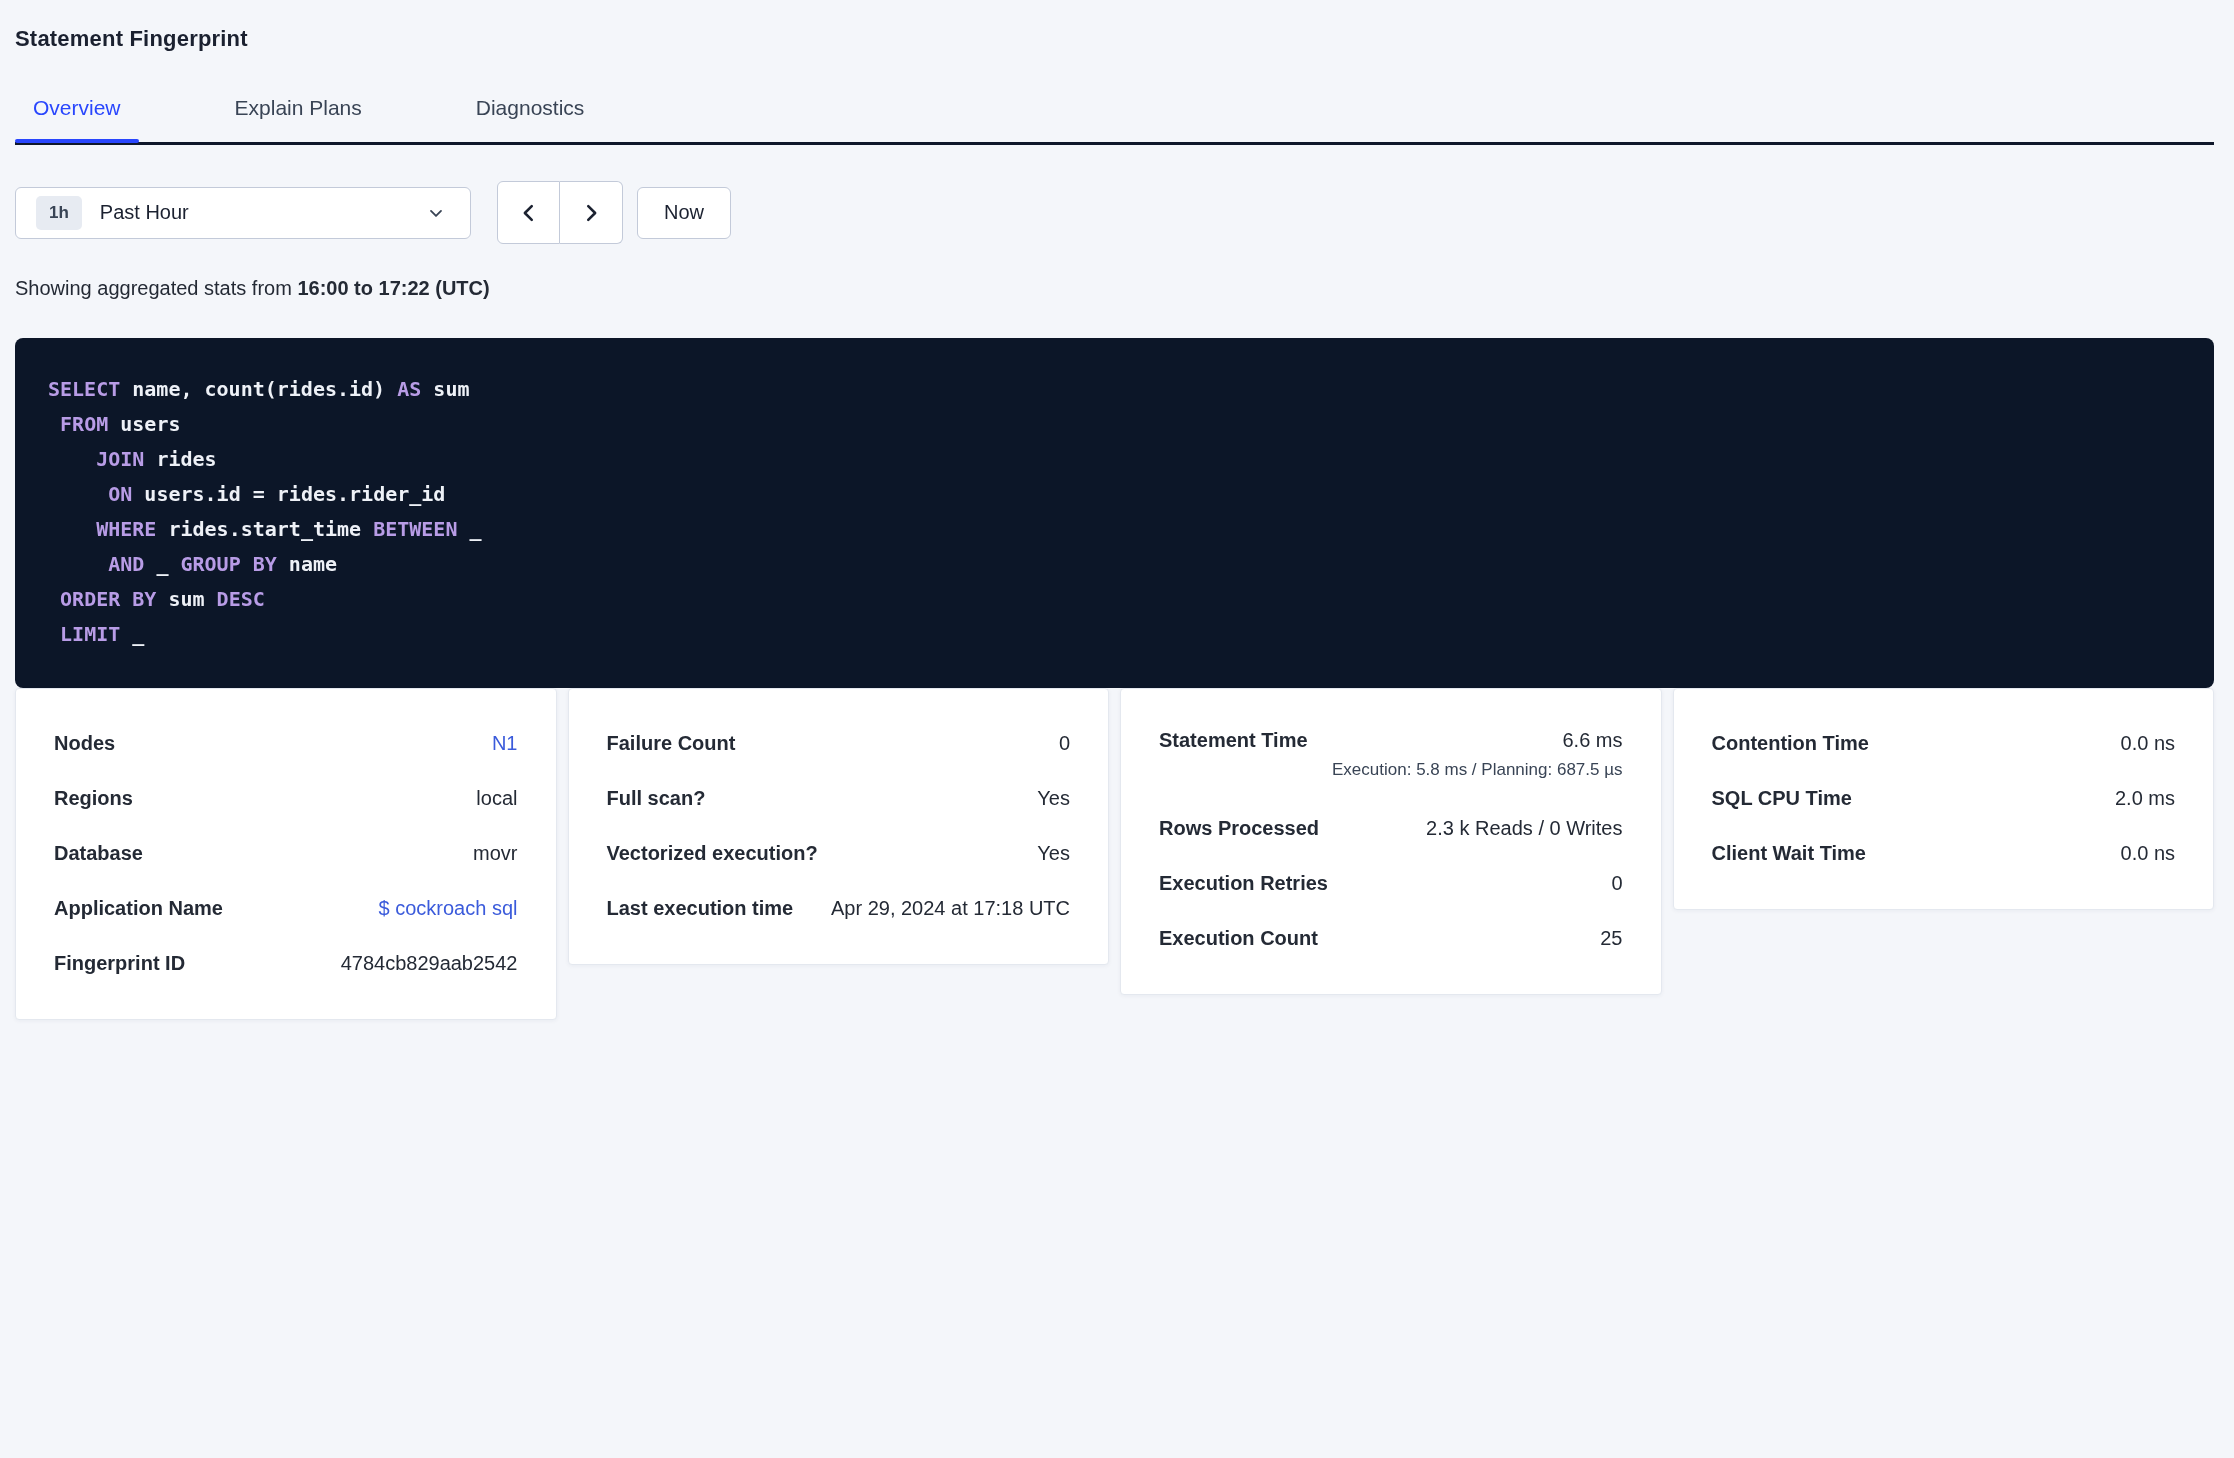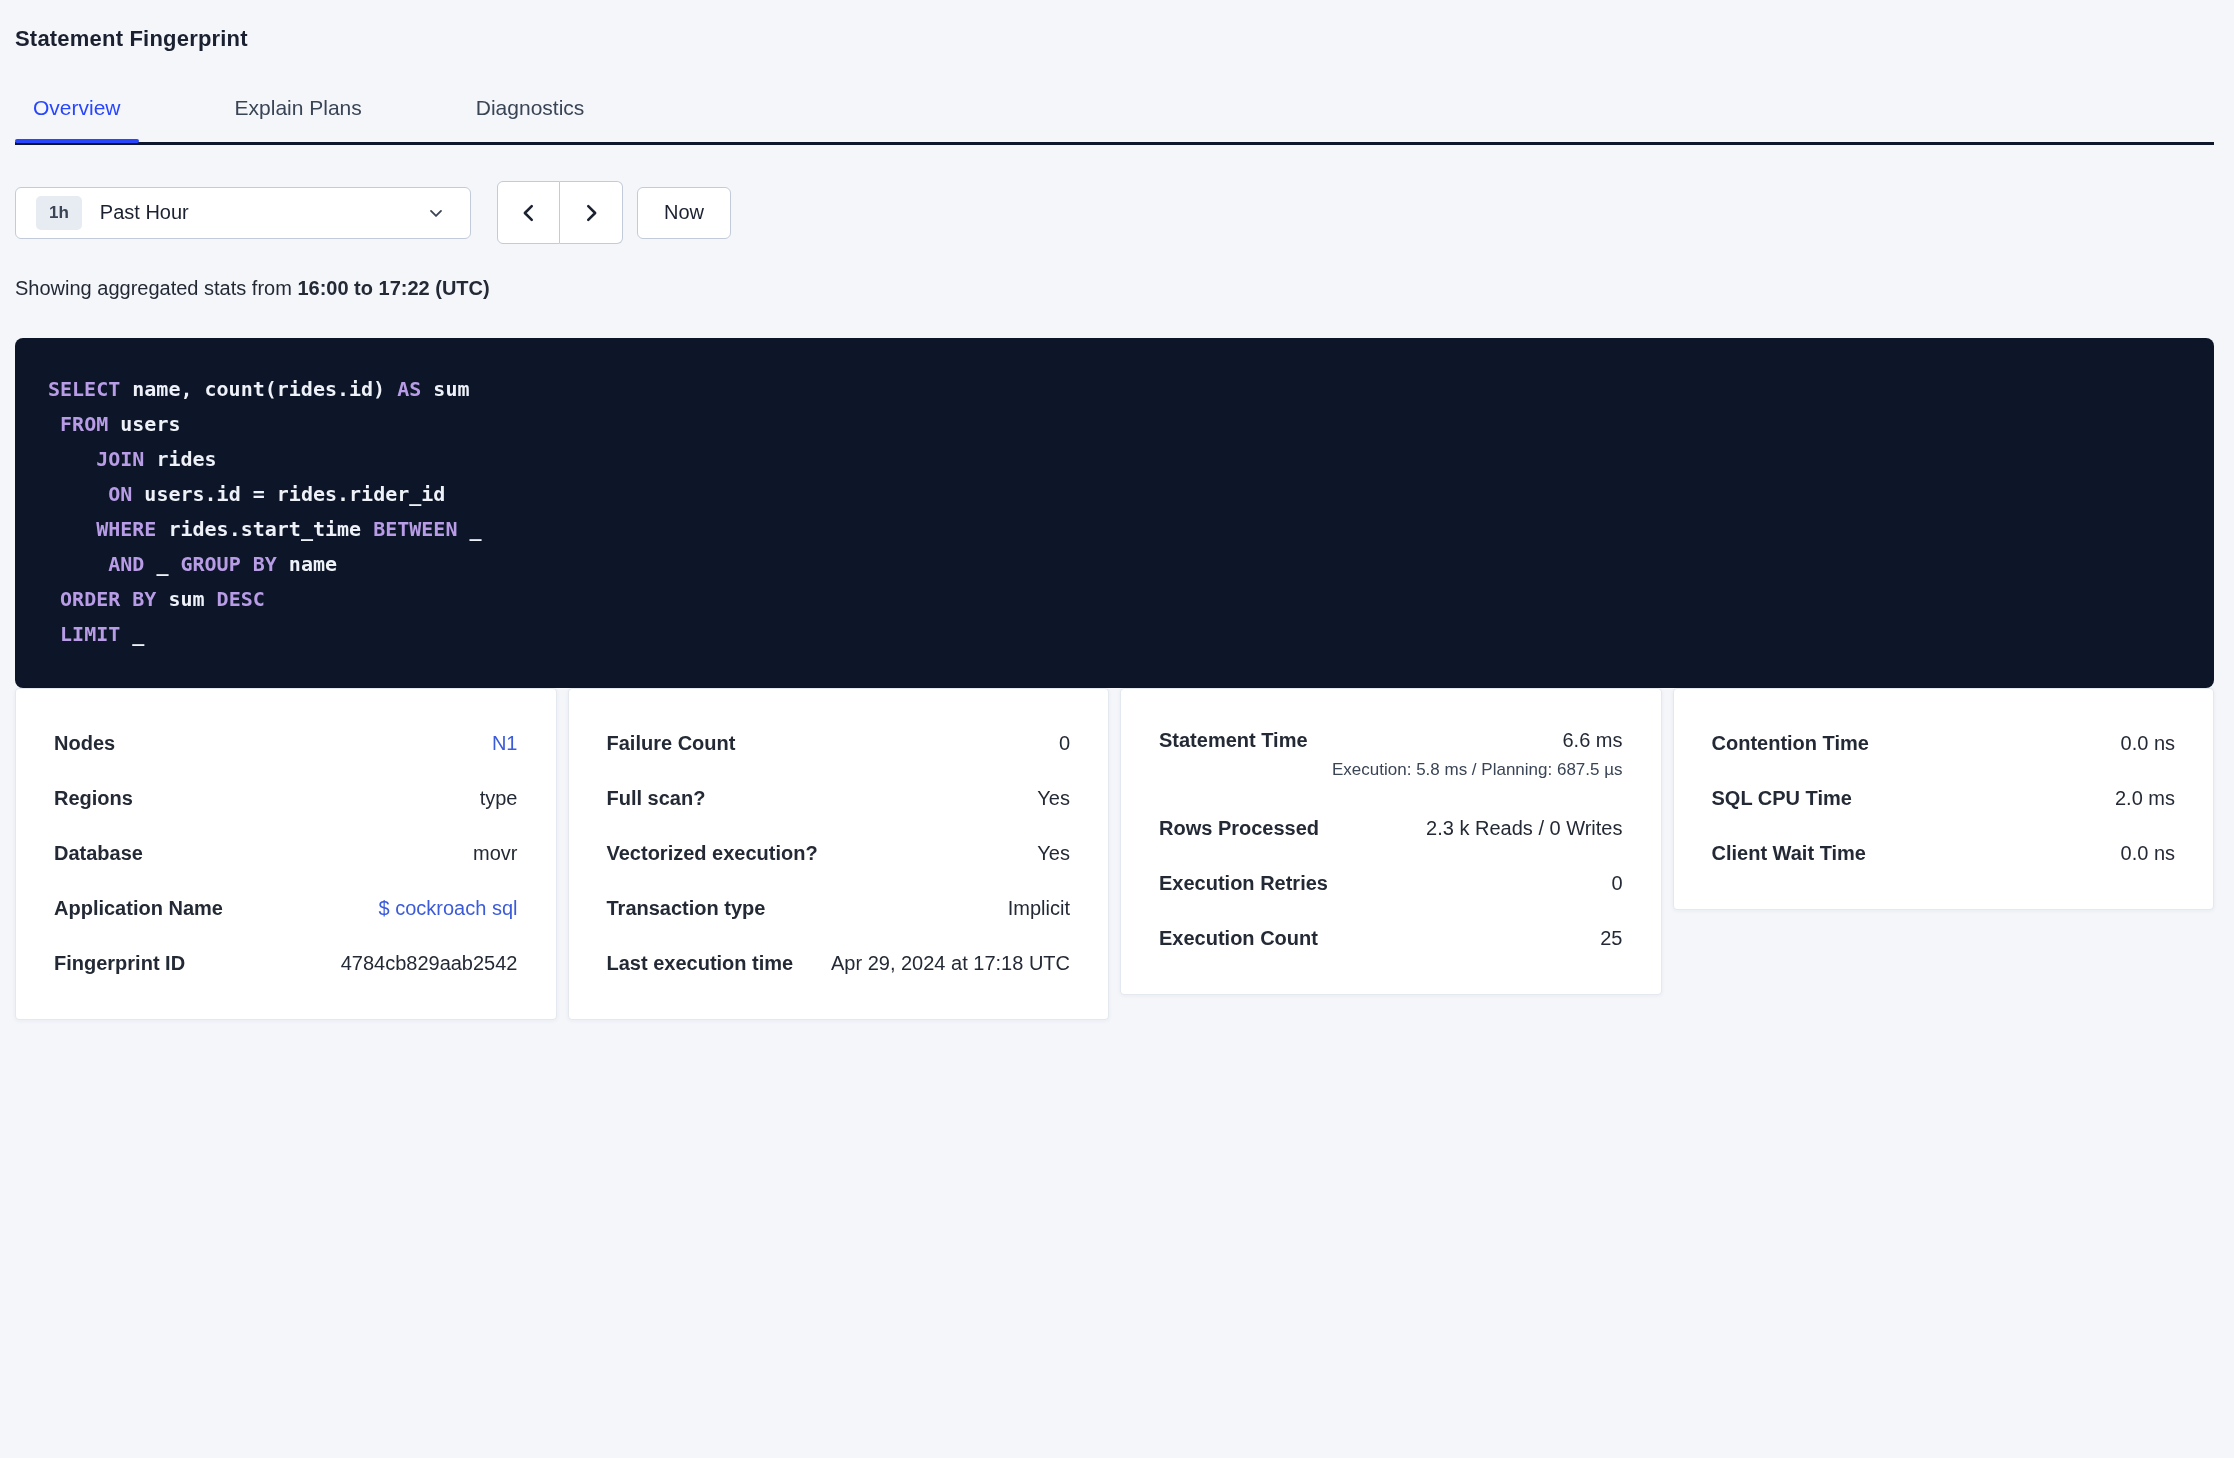--- a/index.html
+++ b/index.html
@@ -210,21 +210,21 @@
     <div class="card">
         <div class="card-row">
           <span class="row-label">Nodes</span>
           <span class="row-value">
             <span class="val link">N1</span>
           </span>
         </div>
         <div class="card-row">
           <span class="row-label">Regions</span>
           <span class="row-value">
-            <span class="val">type</span>
+            <span class="val">local</span>
           </span>
         </div>
         <div class="card-row">
           <span class="row-label">Database</span>
           <span class="row-value">
             <span class="val">movr</span>
           </span>
         </div>
         <div class="card-row">
           <span class="row-label">Application Name</span>
@@ -249,26 +249,20 @@
         <div class="card-row">
           <span class="row-label">Full scan?</span>
           <span class="row-value">
             <span class="val">Yes</span>
           </span>
         </div>
         <div class="card-row">
           <span class="row-label">Vectorized execution?</span>
           <span class="row-value">
             <span class="val">Yes</span>
-          </span>
-        </div>
-        <div class="card-row">
-          <span class="row-label">Transaction type</span>
-          <span class="row-value">
-            <span class="val">Implicit</span>
           </span>
         </div>
         <div class="card-row">
           <span class="row-label">Last execution time</span>
           <span class="row-value">
             <span class="val">Apr 29, 2024 at 17:18 UTC</span>
           </span>
         </div>
       </div>
     <div class="card">

